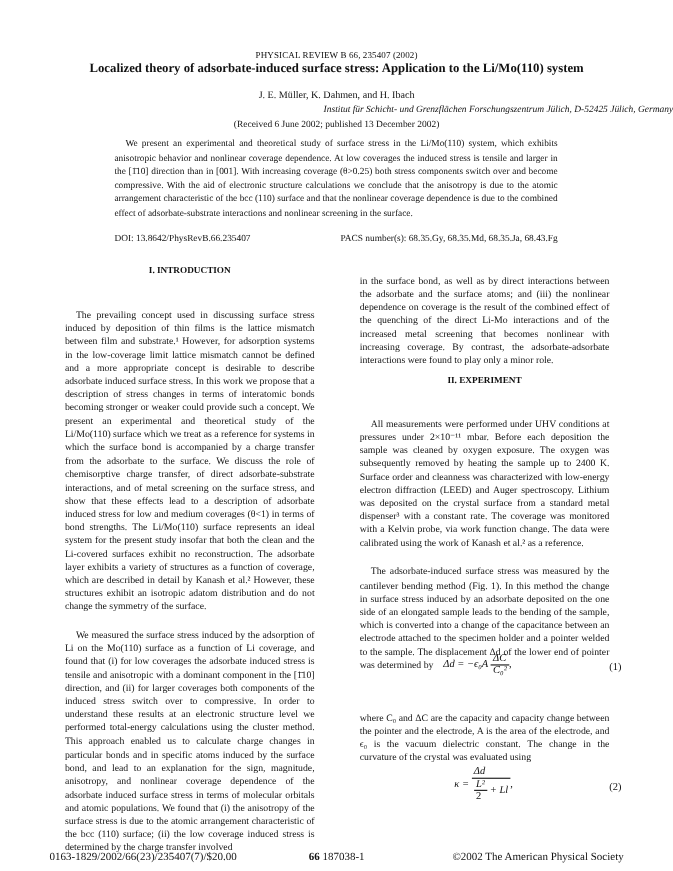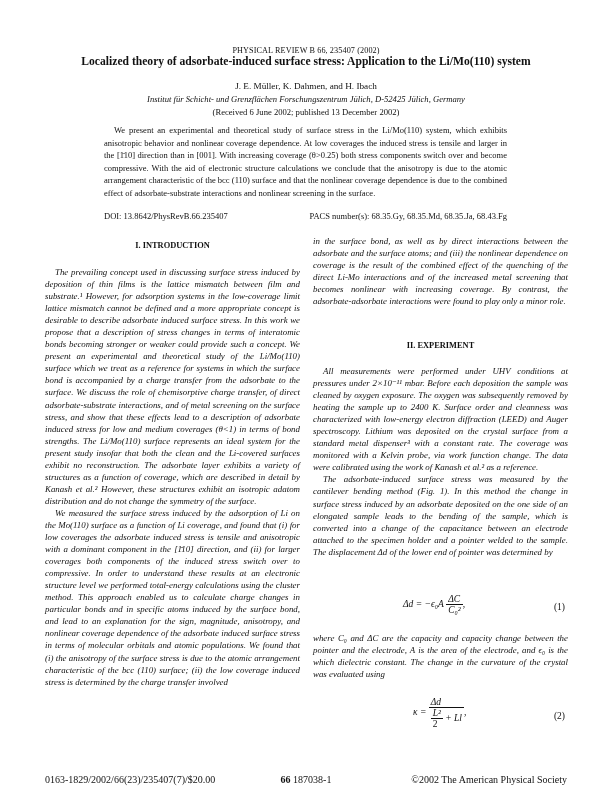--- a/index.html
+++ b/index.html
@@ -2,27 +2,27 @@
 <html><head>
   <meta charset="utf-8">
   <style>
     html, body { margin: 0; padding: 0; background: #ffffff; }
     body { width: 612px; height: 792px; position: relative; overflow: hidden;
            font-family: "Liberation Serif", "DejaVu Serif", serif; color: #111; }
     .abs { position: absolute; }
     .header { top: 46px; left: 0; width: 612px; text-align: center; font-size: 8.2px; letter-spacing: 0.1px; }
     .title { top: 55px; left: 0; width: 612px; text-align: center; font-size: 11.6px; font-weight: bold; }
     .authors { top: 81px; left: 0; width: 612px; text-align: center; font-size: 9.2px; }
-    .affil { top: 94px; left: 0; width: 612px; text-align: center; font-size: 8.6px; font-style: italic; }
+    .affil { top: 94px; left: 0; width: 612px; text-align: right; font-size: 8.6px; font-style: italic; }
     .received { top: 107px; left: 0; width: 612px; text-align: center; font-size: 8.6px; }
     .abstract { top: 124px; left: 104px; width: 403px; font-size: 8.5px; line-height: 12.6px; text-align: justify; text-indent: 10px; }
     .doi { top: 211px; left: 104px; font-size: 8.5px; }
     .pacs { top: 211px; left: 291px; width: 216px; text-align: right; font-size: 8.5px; }
     .col { font-size: 8.9px; line-height: 12.05px; text-align: justify; width: 255px; }
-    .col p { margin: 0; text-indent: 10px; font-style: italic; }
+    .col p { margin: 14px; text-indent: 10px; }
     .col p.noindent { text-indent: 0; }
     .secthead { font-weight: bold; font-size: 8.4px; text-align: center; width: 255px; }
     .col1 { top: 266px; left: 45px; }
     .col2a { top: 235px; left: 313px; }
     .col2b { top: 365px; left: 313px; }
     .col2c { top: 653px; left: 313px; }
     .sec1 { top: 241px; left: 45px; }
     .sec2 { top: 341px; left: 313px; }
     .eq { font-family: "Liberation Serif", serif; font-size: 9.5px; }
     .eq1 { top: 590px; left: 313px; width: 255px; height: 40px; }
@@ -70,21 +70,21 @@
     <span style="font-style:italic;">Δd = −ϵ₀A</span>
     <span class="frac">
       <span class="num it">ΔC</span>
       <span class="den it">C₀²</span>
     </span><span>,</span>
   </div>
   <span class="eqnum" style="top:12px;">(1)</span>
 </div>
 
 <div class="abs col col2c" style="top:632px;">
-  <p class="noindent">where C₀ and ΔC are the capacity and capacity change between the pointer and the electrode, A is the area of the electrode, and ϵ₀ is the which dielectric constant. The change in the curvature of the crystal was evaluated using</p>
+  <p class="noindent">where C₀ and ΔC are the capacity and capacity change between the pointer and the electrode, A is the area of the electrode, and ϵ₀ is the vacuum dielectric constant. The change in the curvature of the crystal was evaluated using</p>
 </div>
 
 <div class="abs eq eq2">
   <div style="position:absolute; left:100px; top:0px;">
     <span style="font-style:italic;">κ =</span>
     <span class="frac">
       <span class="num it">Δd</span>
       <span class="den">
         <span class="frac">
           <span class="num it">L²</span>

